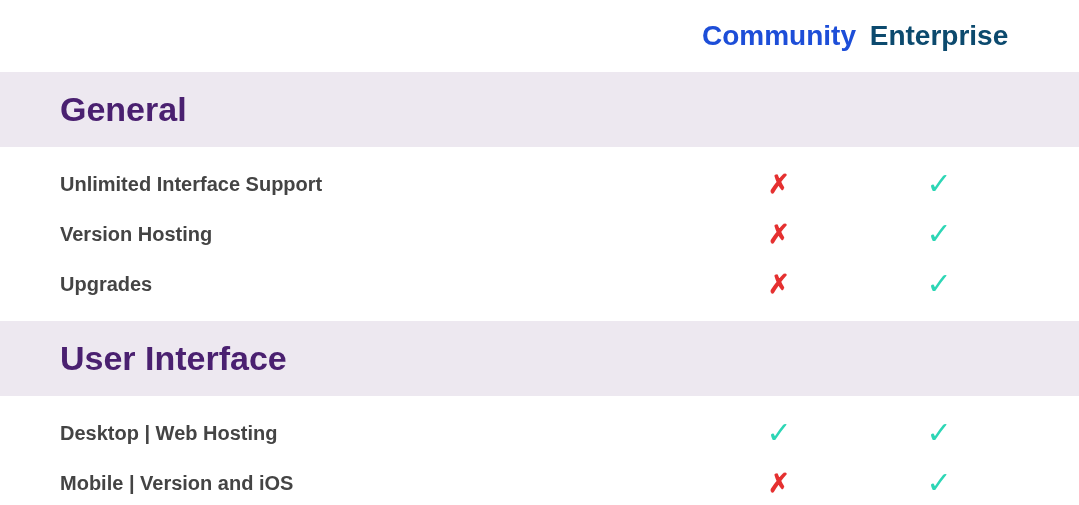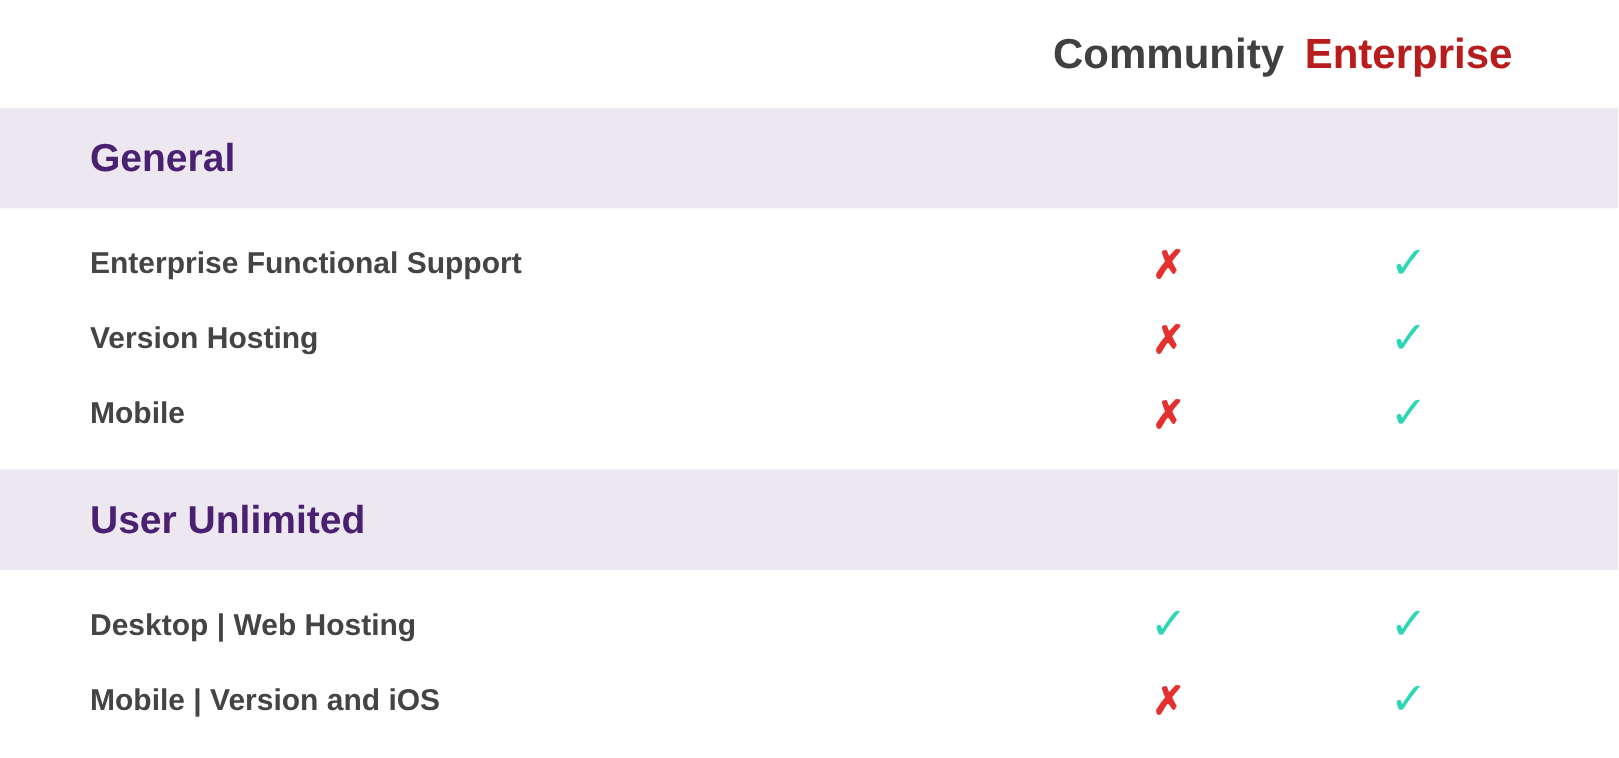--- a/index.html
+++ b/index.html
@@ -29,35 +29,35 @@
     }
 
     .col-header {
       width: 160px;
       text-align: center;
       font-size: 28px;
       font-weight: 700;
     }
 
     .col-community {
-      color: #404040;
+      color: #1d4ed8;
       margin-left: 44px;
     }
 
     .col-enterprise {
-      color: #b91c1c;
+      color: #0c4a6e;
     }
 
     .section-header {
       background-color: #ede8f0;
       padding: 18px 60px;
     }
 
     .section-title {
-      font-size: 26px;
+      font-size: 34px;
       font-weight: 700;
       color: #4a2070;
     }
 
     .feature-rows {
       background: #ffffff;
       padding: 12px 0;
     }
 
     .feature-row {
@@ -99,38 +99,38 @@
   <div class="header-row">
     <div class="col-header col-community">Community</div>
     <div class="col-header col-enterprise">Enterprise</div>
   </div>
 
   <div id="sections-container">
       <div>
         <div class="section-header"><span class="section-title">General</span></div>
         <div class="feature-rows">
           <div class="feature-row">
-            <span class="feature-label">Enterprise Functional Support</span>
+            <span class="feature-label">Unlimited Interface Support</span>
             <div class="feature-cell"><span class="icon-cross">✗</span></div>
             <div class="feature-cell"><span class="icon-check">✓</span></div>
           </div>
           <div class="feature-row">
             <span class="feature-label">Version Hosting</span>
             <div class="feature-cell"><span class="icon-cross">✗</span></div>
             <div class="feature-cell"><span class="icon-check">✓</span></div>
           </div>
           <div class="feature-row">
-            <span class="feature-label">Mobile</span>
+            <span class="feature-label">Upgrades</span>
             <div class="feature-cell"><span class="icon-cross">✗</span></div>
             <div class="feature-cell"><span class="icon-check">✓</span></div>
           </div>
         </div>
       </div>
       <div>
-        <div class="section-header"><span class="section-title">User Unlimited</span></div>
+        <div class="section-header"><span class="section-title">User Interface</span></div>
         <div class="feature-rows">
           <div class="feature-row">
             <span class="feature-label">Desktop | Web Hosting</span>
             <div class="feature-cell"><span class="icon-check">✓</span></div>
             <div class="feature-cell"><span class="icon-check">✓</span></div>
           </div>
           <div class="feature-row">
             <span class="feature-label">Mobile | Version and iOS</span>
             <div class="feature-cell"><span class="icon-cross">✗</span></div>
             <div class="feature-cell"><span class="icon-check">✓</span></div>

